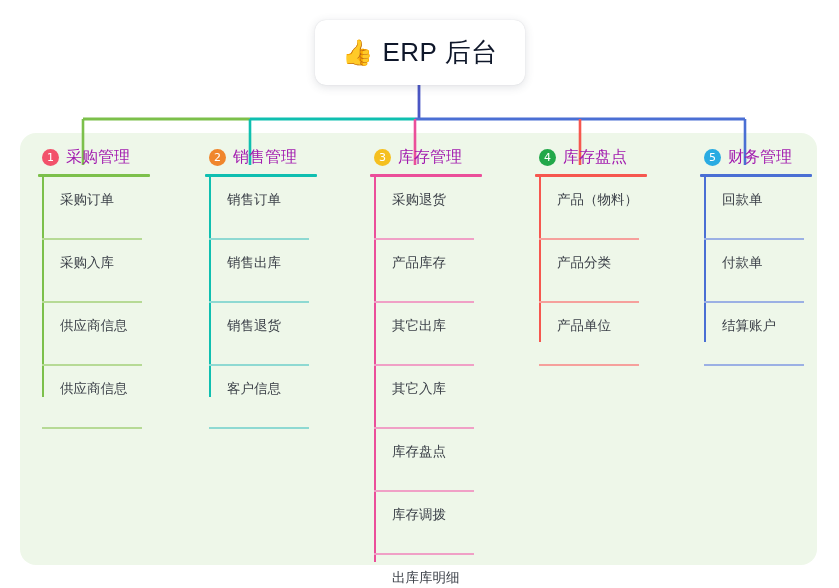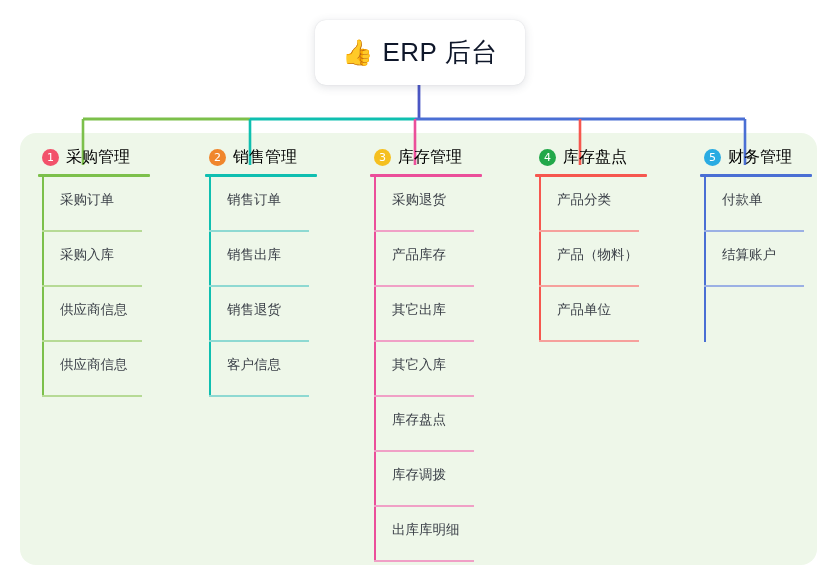--- a/index.html
+++ b/index.html
@@ -33,25 +33,25 @@
   .wires{position:absolute;left:0;top:0;width:839px;height:588px;pointer-events:none;}
 
   
   .col{position:absolute;top:146px;}
   .col-head{display:flex;align-items:center;gap:7px;height:22px;padding-left:4px;}
   .badge{
     width:17px;height:17px;border-radius:50%;
     color:#fff;font-size:11px;line-height:17px;text-align:center;
     flex:none;font-family:"DejaVu Sans",sans-serif;
   }
-  .col-title{font-size:16px;color:#000000;white-space:nowrap;}
+  .col-title{font-size:16px;color:#a21caf;white-space:nowrap;}
   .head-rule{height:3px;width:112px;margin-top:6px;border-radius:1px;}
 
   .items{position:relative;margin-top:0;}
-  .item{position:relative;height:55px;}
+  .item{position:relative;height:63px;}
   .item-label{
     position:absolute;left:22px;top:14px;
     font-size:13.5px;color:#3a3f47;white-space:nowrap;
   }
   .item-rule{
     position:absolute;left:4px;bottom:0;width:100px;height:1.6px;
   }
   .stem{position:absolute;left:4px;top:0;width:1.6px;}
 </style>
 </head>
@@ -173,42 +173,46 @@
       </div>
       <div class="col" style="left: 535px;">
         <div class="col-head">
           <span class="badge" style="background: rgb(34, 168, 74);">4</span>
           <span class="col-title">库存盘点</span>
         </div>
         <div class="head-rule" style="background: rgb(246, 87, 79);"></div>
         <div class="items">
           <div class="stem" style="background: rgb(246, 87, 79); height: 165px;"></div>
           <div class="item">
+            <span class="item-label">产品（物料）</span>
+            <div class="item-rule" style="background: rgb(246, 160, 156);"></div>
+          </div>
+          <div class="item">
             <span class="item-label">产品分类</span>
             <div class="item-rule" style="background: rgb(246, 160, 156);"></div>
           </div>
           <div class="item">
-            <span class="item-label">产品（物料）</span>
-            <div class="item-rule" style="background: rgb(246, 160, 156);"></div>
-          </div>
-          <div class="item">
             <span class="item-label">产品单位</span>
             <div class="item-rule" style="background: rgb(246, 160, 156);"></div>
           </div>
         </div>
       </div>
       <div class="col" style="left: 700px;">
         <div class="col-head">
           <span class="badge" style="background: rgb(41, 171, 226);">5</span>
           <span class="col-title">财务管理</span>
         </div>
         <div class="head-rule" style="background: rgb(74, 111, 212);"></div>
         <div class="items">
           <div class="stem" style="background: rgb(74, 111, 212); height: 165px;"></div>
           <div class="item">
+            <span class="item-label">回款单</span>
+            <div class="item-rule" style="background: rgb(155, 176, 228);"></div>
+          </div>
+          <div class="item">
             <span class="item-label">付款单</span>
             <div class="item-rule" style="background: rgb(155, 176, 228);"></div>
           </div>
           <div class="item">
             <span class="item-label">结算账户</span>
             <div class="item-rule" style="background: rgb(155, 176, 228);"></div>
           </div>
         </div>
       </div>
     </div>

